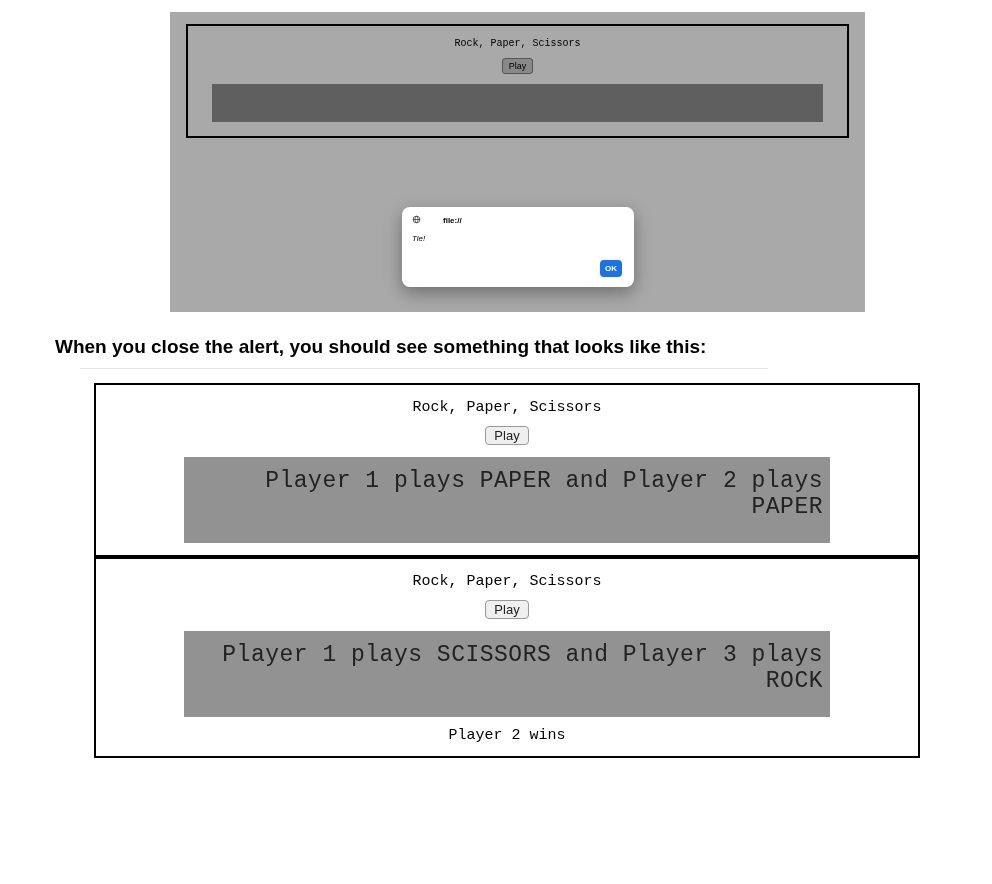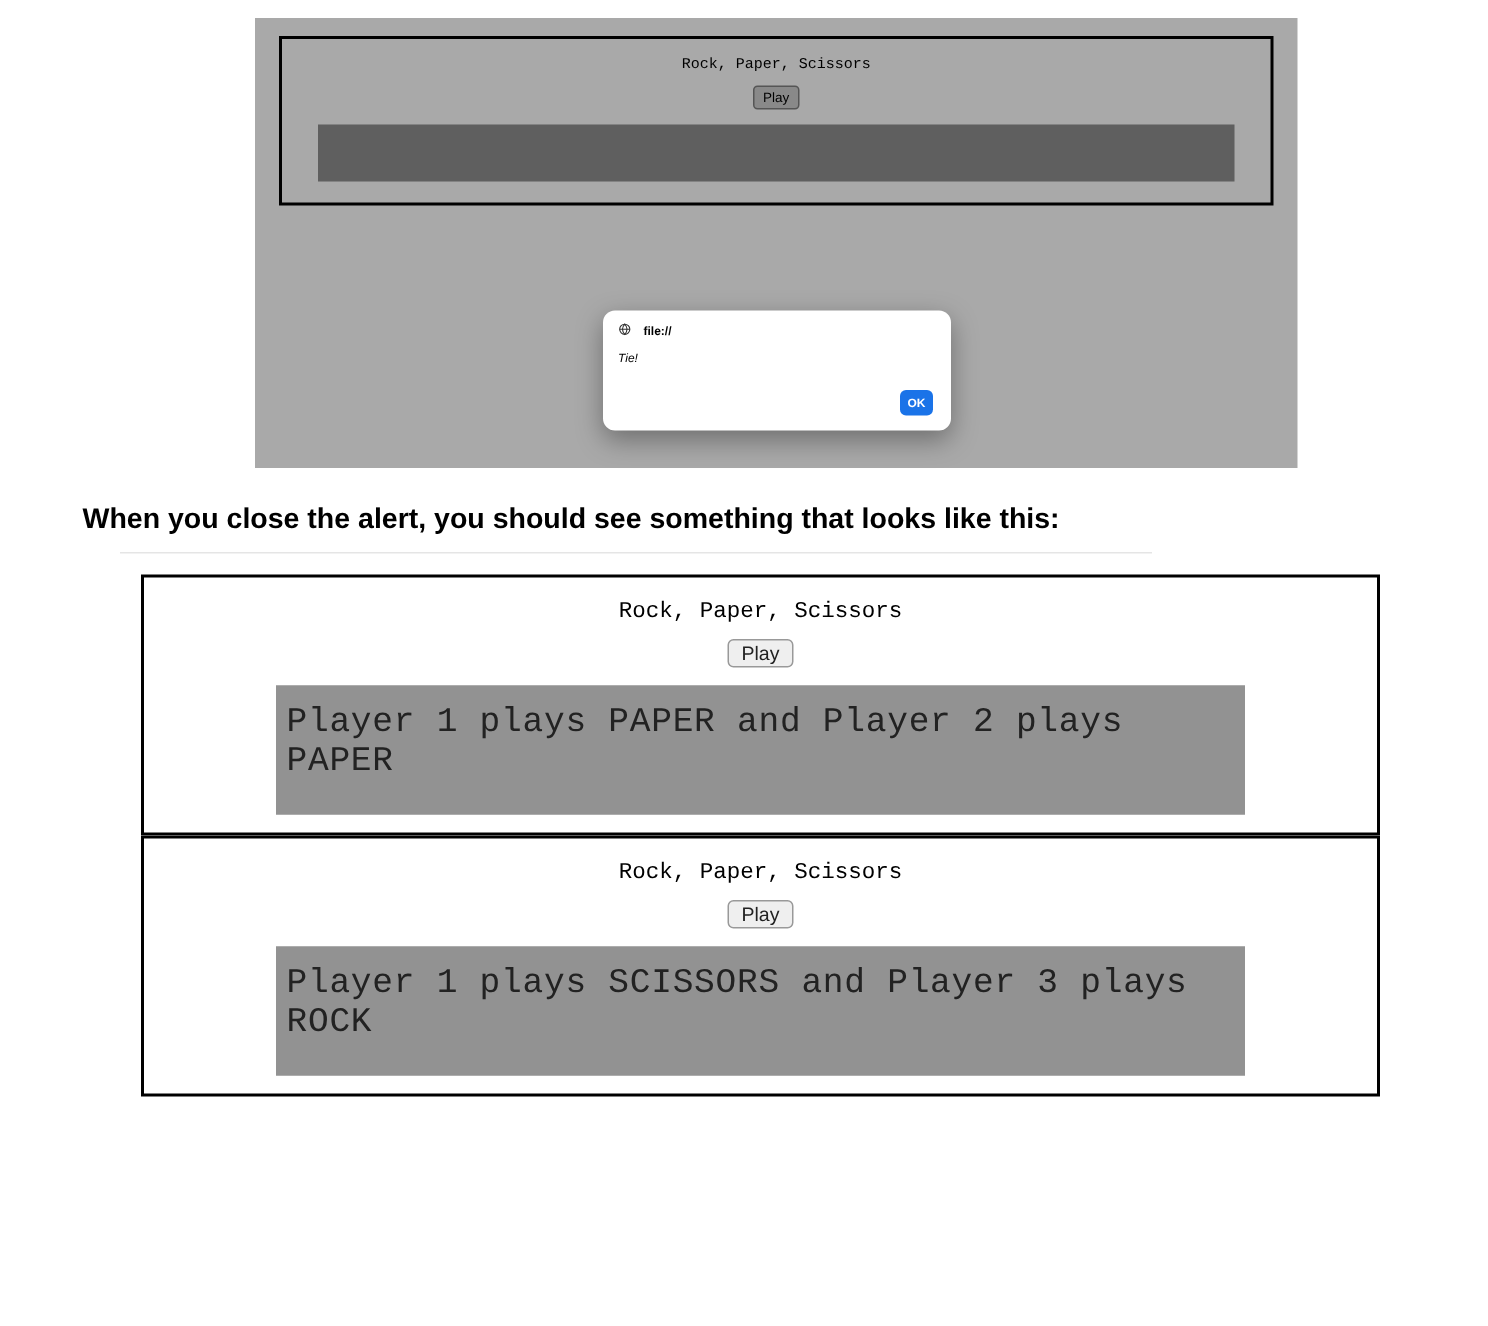--- a/index.html
+++ b/index.html
@@ -62,21 +62,21 @@
     height: 80px;
     background: #ffffff;
     border-radius: 8px;
     box-shadow: 0 6px 18px rgba(0,0,0,0.35);
     padding: 8px 10px 8px 10px;
     font-family: Arial, Helvetica, sans-serif;
   }
   .alert-header {
     display: flex;
     align-items: center;
-    gap: 8px;
+    gap: 22px;
     font-size: 8px;
     font-weight: bold;
     color: #000;
   }
   .alert-header svg { width: 9px; height: 9px; flex-shrink: 0; }
   .alert-msg {
     font-size: 8px;
     color: #000;
     margin-top: 8px;
     font-style: italic;
@@ -135,21 +135,21 @@
   }
   .play-bar {
     margin: 0 88px;
     background: #929292;
     border: 1px solid #929292;
     font-family: "Courier New", monospace;
     font-size: 23px;
     letter-spacing: 0.5px;
     color: #222;
     padding: 10px 6px 22px 6px;
-    text-align: left;
+    text-align: right;
   }
   .result-line {
     font-family: "Courier New", monospace;
     font-size: 15px;
     margin-top: 10px;
   }
   .spacer-bottom { height: 26px; }
 </style>
 </head>
 <body>
@@ -186,16 +186,17 @@
     <div class="game-title">Rock, Paper, Scissors</div>
     <div class="btn-play">Play</div>
     <div class="play-bar">Player 1 plays PAPER and Player 2 plays PAPER</div>
   </div>
 
 
   <div class="game-box">
     <div class="game-title">Rock, Paper, Scissors</div>
     <div class="btn-play">Play</div>
     <div class="play-bar">Player 1 plays SCISSORS and Player 3 plays ROCK</div>
+    <div class="result-line">Player 2 wins</div>
   </div>
 
   <div class="spacer-bottom"></div>
 </div>
 
 </body></html>

